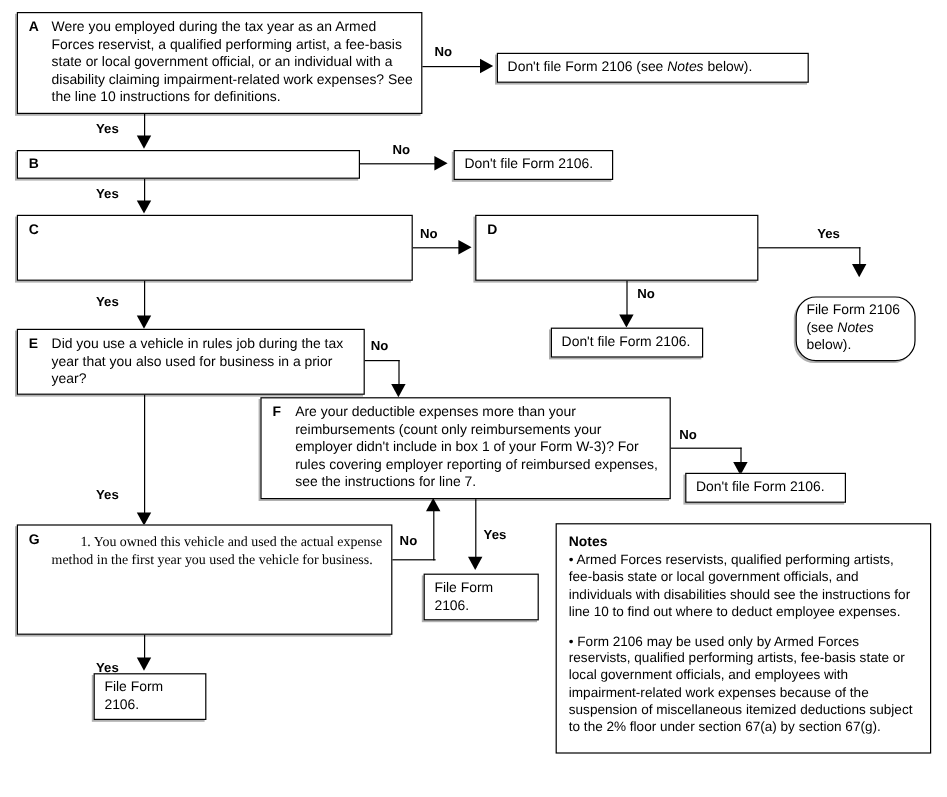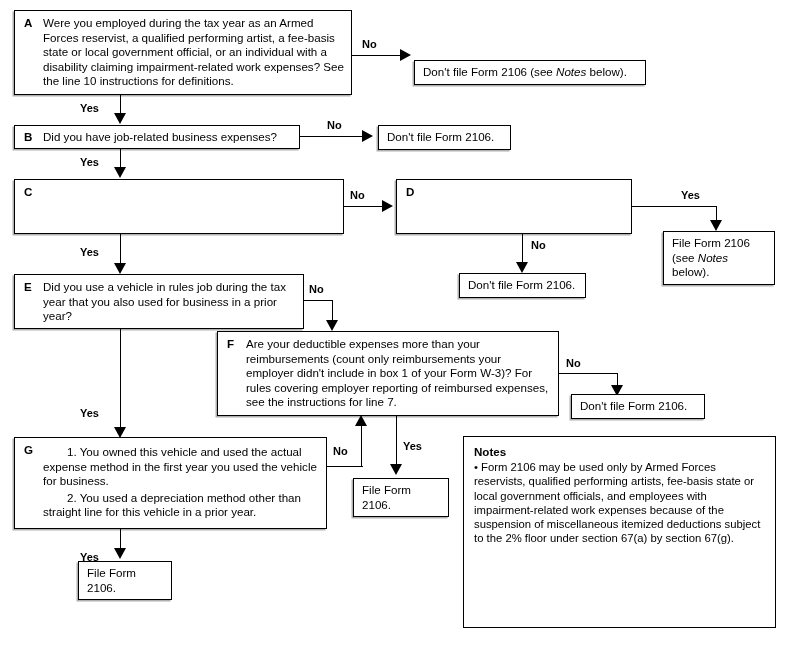--- a/index.html
+++ b/index.html
@@ -62,21 +62,21 @@
     padding: 8px 10px 8px 10px;
     font-size: 11.3px;
     line-height: 14.2px;
   }
   .notes-title {
     font-weight: bold;
     font-size: 11.6px;
     margin-bottom: 1px;
   }
   .notes-para { margin: 0 0 0 0; }
-  .notes-para + .notes-para { margin-top: 0; font-style: italic; }
+  .notes-para + .notes-para { margin-top: 11px; }
   
   .vline {
     position: absolute;
     width: 1.4px;
     background: #000000;
   }
   .hline {
     position: absolute;
     height: 1.4px;
     background: #000000;
@@ -117,32 +117,31 @@
   <div class="box letterbox" style="left:14px; top:10px; width:338px; height:85px;">
     <div class="inner">
       <span class="letter">A</span>
       <span>Were you employed during the tax year as an Armed Forces reservist, a qualified performing artist, a fee-basis state or local government official, or an individual with a disability claiming impairment-related work expenses? See the line 10 instructions for definitions.</span>
     </div>
   </div>
 
   <div class="hline" style="left:352px; top:55px; width:53px;"></div>
   <div class="arrow-right" style="left:400px; top:49px;"></div>
   <div class="lbl" style="left:362px; top:38px;">No</div>
-  <div class="term" style="left:414px; top:60px; width:232px;">
+  <div class="term" style="left:414px; top:44px; width:260px;">
     <span>Don't file Form 2106 (see </span><span class="it">Notes</span><span> below).</span>
   </div>
 
   <div class="vline" style="left:120px; top:95px; width:1.4px; height:25px;"></div>
   <div class="arrow-down" style="left:114px; top:113px;"></div>
   <div class="lbl" style="left:80px; top:102px;">Yes</div>
 
   <div class="box letterbox" style="left:14px; top:125px; width:286px; height:24px;">
     <div class="inner" style="padding-top:4px;">
       <span class="letter" style="top:4px;">B</span>
-      <span>Did you have job-related business expenses?</span>
     </div>
   </div>
 
   <div class="hline" style="left:300px; top:136px; width:67px;"></div>
   <div class="arrow-right" style="left:362px; top:130px;"></div>
   <div class="lbl" style="left:327px; top:119px;">No</div>
   <div class="term" style="left:378px; top:125px; width:133px;">
     <span>Don't file Form 2106.</span>
   </div>
 
@@ -163,21 +162,21 @@
   <div class="box letterbox" style="left:396px; top:179px; width:236px; height:55px;">
     <div class="inner">
       <span class="letter">D</span>
     </div>
   </div>
 
   <div class="hline" style="left:632px; top:206px; width:85px;"></div>
   <div class="vline" style="left:716px; top:206px; height:21px;"></div>
   <div class="arrow-down" style="left:710px; top:220px;"></div>
   <div class="lbl" style="left:681px; top:189px;">Yes</div>
-  <div class="term" style="left:663px; top:231px; width:112px;">
+  <div class="term" style="left:663px; top:247px; width:100px;border-radius:17px;">
     <span>File Form 2106 (see </span><span class="it">Notes</span><span> below).</span>
   </div>
 
   <div class="vline" style="left:522px; top:234px; height:37px;"></div>
   <div class="arrow-down" style="left:516px; top:262px;"></div>
   <div class="lbl" style="left:531px; top:239px;">No</div>
   <div class="term" style="left:459px; top:273px; width:127px;">
     <span>Don't file Form 2106.</span>
   </div>
 
@@ -219,35 +218,35 @@
     <span>File Form 2106.</span>
   </div>
 
   <div class="vline" style="left:120px; top:329px; height:107px;"></div>
   <div class="arrow-down" style="left:114px; top:427px;"></div>
   <div class="lbl" style="left:80px; top:407px;">Yes</div>
 
   <div class="box letterbox" style="left:14px; top:437px; width:313px; height:92px;">
     <div class="inner">
       <span class="letter">G</span>
-      <div style="margin-top:2px; text-indent:24px;">1. You owned this vehicle and used the actual expense method in the first year you used the vehicle for business.</div>
-      <div style="margin-top:2px; text-indent:24px;">2. You used a depreciation method other than straight line for this vehicle in a prior year.</div>
+      <div style="margin-top:2px; text-indent:24px;font-family:Liberation Serif, serif;">1. You owned this vehicle and used the actual expense method in the first year you used the vehicle for business.</div>
     </div>
   </div>
 
   <div class="hline" style="left:327px; top:466px; width:36px;"></div>
   <div class="vline" style="left:361px; top:423px; height:44px;"></div>
   <div class="arrow-up" style="left:355px; top:415px;"></div>
   <div class="lbl" style="left:333px; top:445px;">No</div>
 
   <div class="vline" style="left:120px; top:529px; height:27px;"></div>
   <div class="arrow-down" style="left:114px; top:548px;"></div>
   <div class="lbl" style="left:80px; top:551px;">Yes</div>
   <div class="term" style="left:78px; top:561px; width:94px;">
     <span>File Form 2106.</span>
   </div>
 
   <div class="notes" style="left:463px; top:436px; width:313px; height:192px;">
     <div class="notes-title">Notes</div>
+    <p class="notes-para">• Armed Forces reservists, qualified performing artists, fee-basis state or local government officials, and individuals with disabilities should see the instructions for line 10 to find out where to deduct employee expenses.</p>
     <p class="notes-para">• Form 2106 may be used only by Armed Forces reservists, qualified performing artists, fee-basis state or local government officials, and employees with impairment-related work expenses because of the suspension of miscellaneous itemized deductions subject to the 2% floor under section 67(a) by section 67(g).</p>
   </div>
 
 </div>
 
 </body></html>

